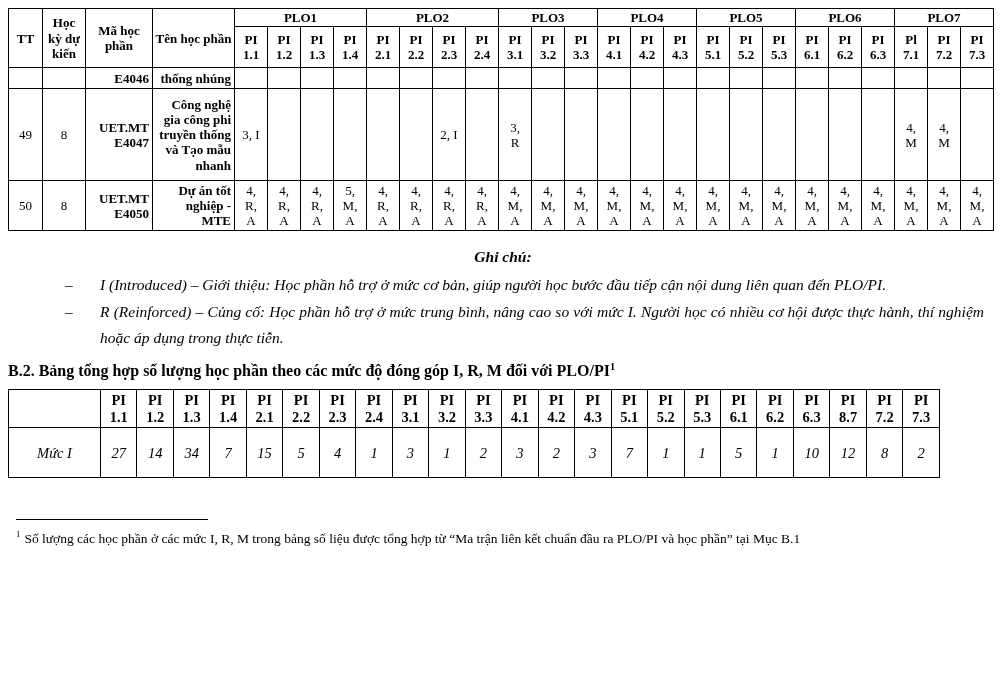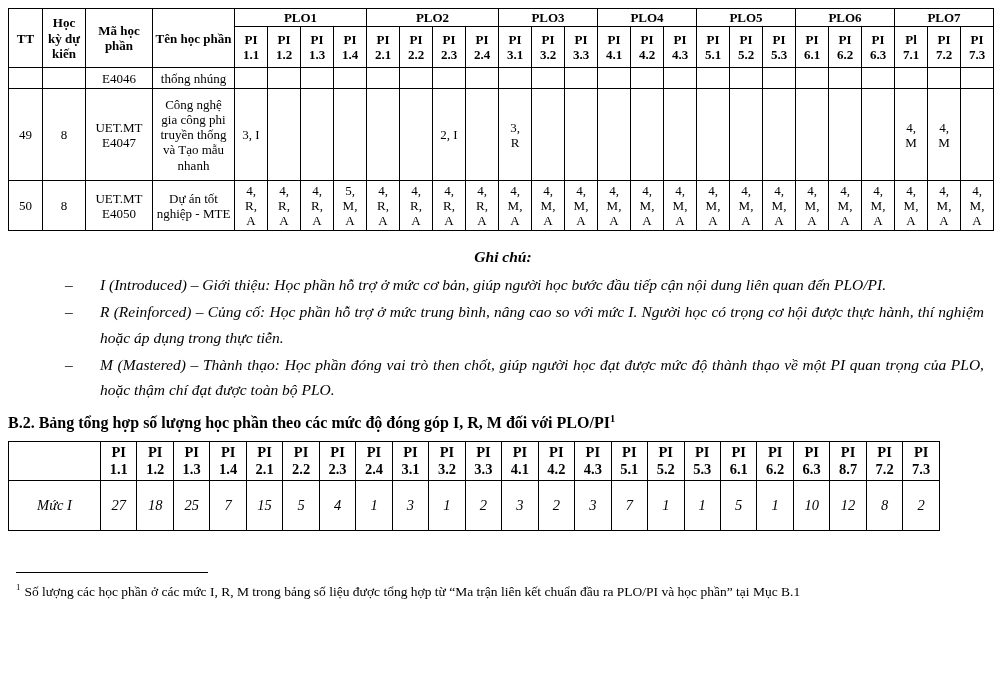--- a/index.html
+++ b/index.html
@@ -4,21 +4,21 @@
 <style>
   * { box-sizing: border-box; }
   body { margin:0; background:#ffffff; color:#000; font-family:"Liberation Serif", serif; }
   .page { width:1002px; height:678px; overflow:hidden; background:#fff; position:relative; }
 
   
   table.matrix { border-collapse:collapse; table-layout:fixed; width:986px; margin:8px 0 0 8px; font-size:13px; }
   table.matrix th, table.matrix td { border:1px solid #000; vertical-align:middle; line-height:1.18; overflow:hidden; }
   table.matrix th { font-weight:bold; text-align:center; padding:1px 2px; }
   table.matrix td { text-align:center; padding:1px 6px; }
-  table.matrix td.cell-left { text-align:center; padding:1px 3px; }
+  table.matrix td.cell-left { text-align:right; padding:1px 3px;font-weight:bold; }
   tr.r-plo  { height:18px; }
   tr.r-pi   { height:41px; }
   tr.r-cont { height:21px; }
   tr.r-49   { height:92px; }
   tr.r-50   { height:50px; }
 
   
   .notes { margin:14px 14px 0 18px; font-style:italic; font-size:15.5px; }
   .notes-title { margin:0; font-weight:bold; line-height:1.55;text-align:center; }
   .notes-intro { margin:3px 0 0 0; line-height:2.0; text-align:justify; }
@@ -203,22 +203,21 @@
       <td>4, M, A</td>
       <td>4, M, A</td>
     </tr>
   </tbody>
     </table>
 
   <div class="notes">
     <p class="notes-title">Ghi chú:</p>
     <ul class="notes-list">
       <li>I (Introduced) – Giới thiệu: Học phần hỗ trợ ở mức cơ bản, giúp người học bước đầu tiếp cận nội dung liên quan đến PLO/PI.</li>
-      <li>R (Reinforced) – Củng cố: Học phần hỗ trợ ở mức trung bình, nâng cao so với mức I. Người học có trọng cơ hội được thực hành, thí nghiệm hoặc áp dụng trong thực tiễn.</li>
-      <li>M (Mastered) – Thành thạo: Học phần đóng vai trò then chốt, giúp người học đạt được mức độ thành thạo về một PI quan trọng của PLO, hoặc thậm chí đạt được toàn bộ PLO.</li>
+      <li>R (Reinforced) – Củng cố: Học phần hỗ trợ ở mức trung bình, nâng cao so với mức I. Người học có nhiều cơ hội được thực hành, thí nghiệm hoặc áp dụng trong thực tiễn.</li>
     </ul>
   </div>
 
   <p class="heading-b2"><span>B.2. Bảng tổng hợp số lượng học phần theo các mức độ đóng góp I, R, M đối với PLO/PI</span><sup>1</sup></p>
 
   <table class="summary">
     <colgroup>
       <col style="width:92px">
       <col>
         <col>
@@ -267,22 +266,22 @@
       <th>PI 6.1</th>
       <th>PI 6.2</th>
       <th>PI 6.3</th>
       <th>PI 8.7</th>
       <th>PI 7.2</th>
       <th>PI 7.3</th>
     </tr>
     <tr class="r-sdata">
       <td>Mức I</td>
       <td>27</td>
-      <td>18</td>
-      <td>25</td>
+      <td>14</td>
+      <td>34</td>
       <td>7</td>
       <td>15</td>
       <td>5</td>
       <td>4</td>
       <td>1</td>
       <td>3</td>
       <td>1</td>
       <td>2</td>
       <td>3</td>
       <td>2</td>

